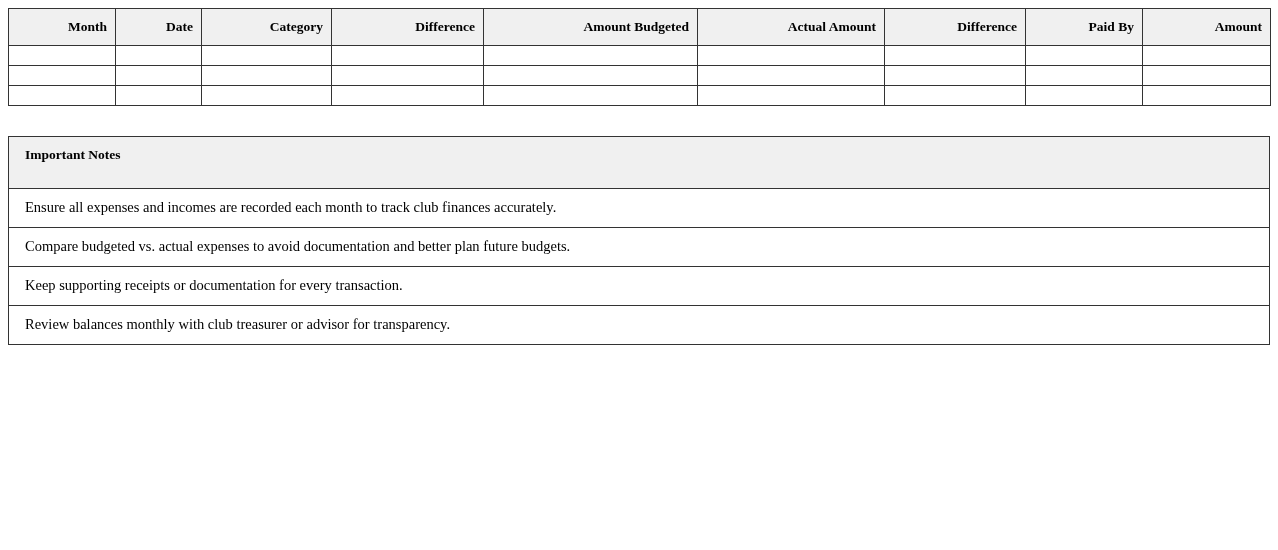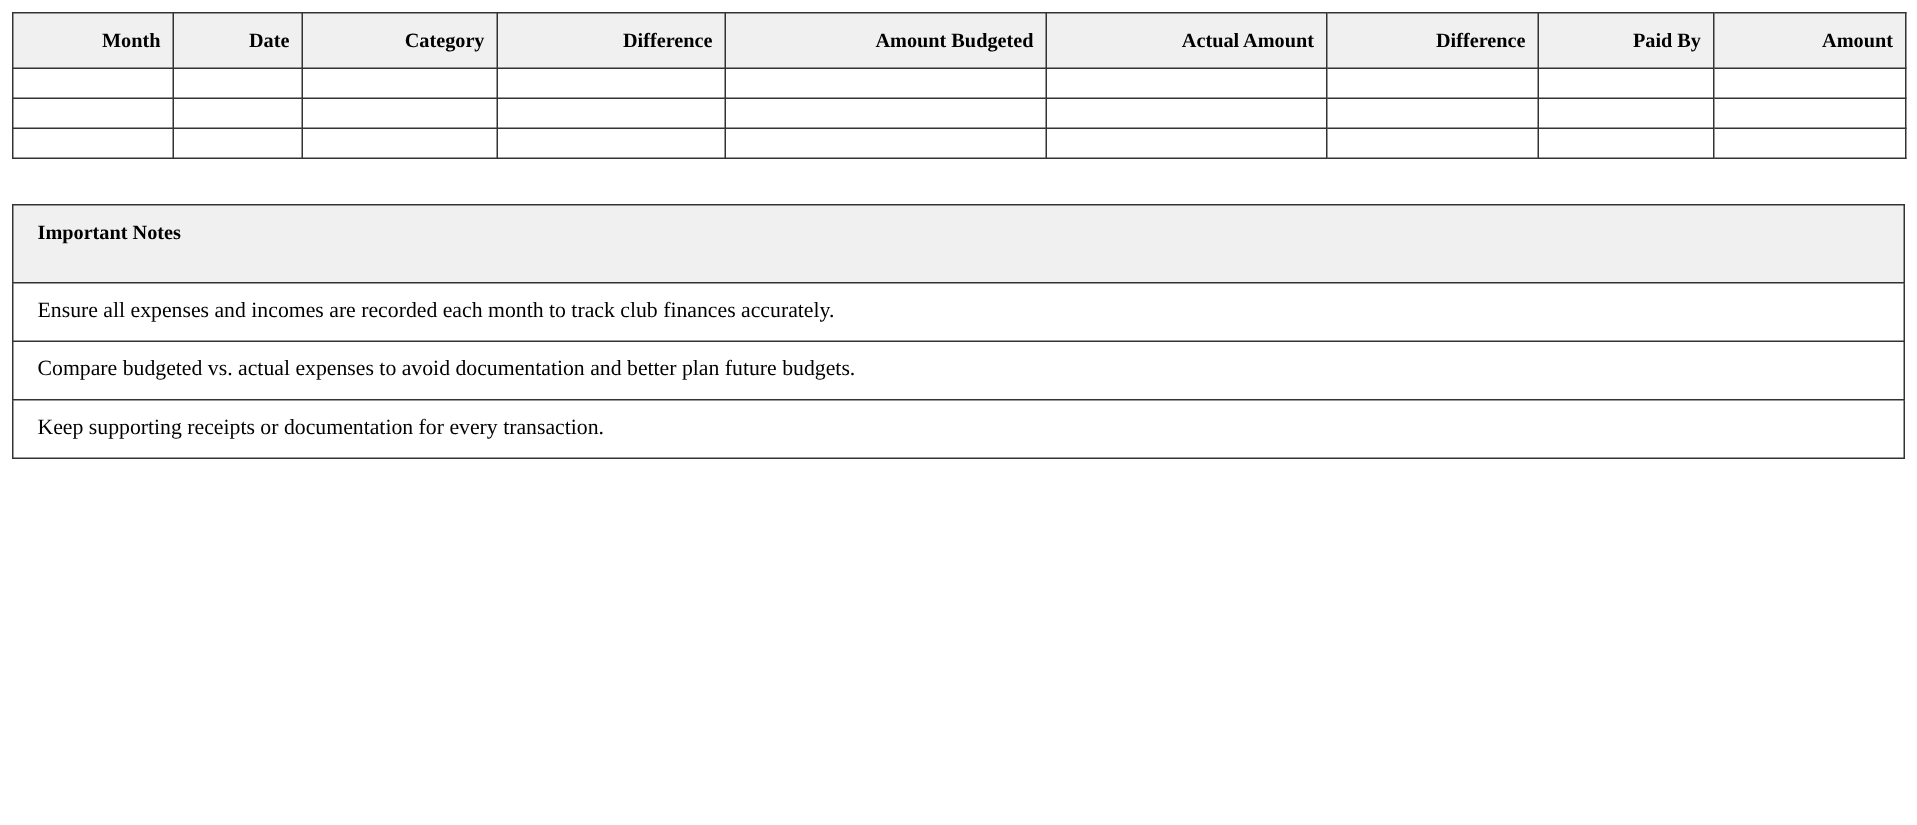--- a/index.html
+++ b/index.html
@@ -161,17 +161,20 @@
       <tbody>
         <tr>
           <td>Ensure all expenses and incomes are recorded each month to track club finances accurately.</td>
         </tr>
         <tr>
           <td>Compare budgeted vs. actual expenses to avoid documentation and better plan future budgets.</td>
         </tr>
         <tr>
           <td>Keep supporting receipts or documentation for every transaction.</td>
         </tr>
+        <tr>
+          <td>Review balances monthly with club treasurer or advisor for transparency.</td>
+        </tr>
       </tbody>
     </table>
   </div>
 
 </div>
 
 </body></html>

